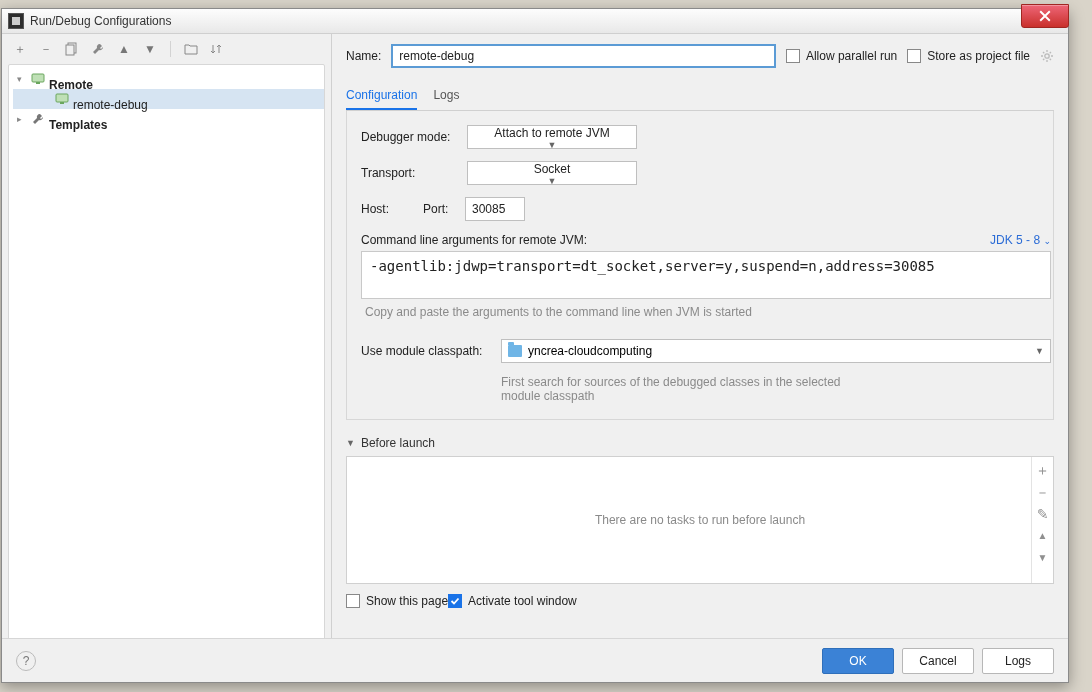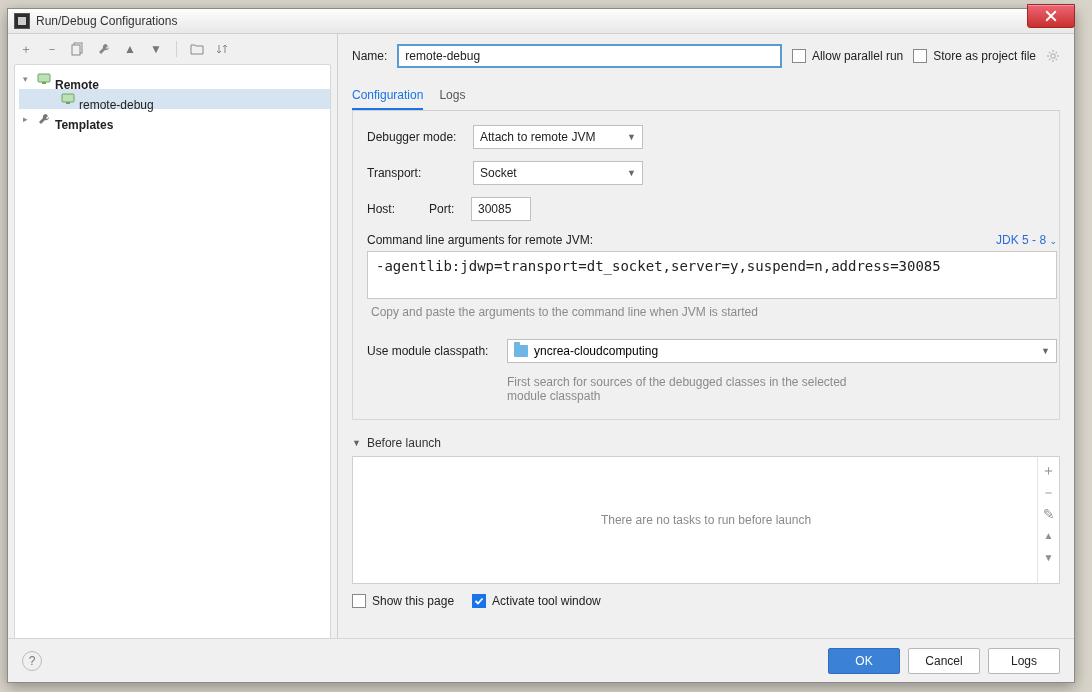--- a/index.html
+++ b/index.html
@@ -1,18 +1,18 @@
 <!DOCTYPE html>
 <html><head>
 <meta charset="utf-8">
 <style>
 * { box-sizing: border-box; margin: 0; padding: 0; font-family: "Segoe UI", Tahoma, sans-serif; font-size: 12px; }
 html, body { width: 1092px; height: 692px; background: #d9d4c9; overflow: hidden; }
 
-.window { position: absolute; left: 7px; top: 8px; width: 1068px; height: 675px; background: #f0f0f0; border: 1px solid #8a8a8a; box-shadow: 0 4px 14px rgba(0,0,0,.35); }
+.window { position: absolute; left: 1px; top: 8px; width: 1068px; height: 675px; background: #f0f0f0; border: 1px solid #8a8a8a; box-shadow: 0 4px 14px rgba(0,0,0,.35); }
 .titlebar { height: 25px; background: linear-gradient(#fdfdfd,#e8e8e8); border-bottom: 1px solid #cfcfcf; display:flex; align-items:center; padding:0 6px; position:relative;}
 .titlebar .app-icon { width:16px; height:16px; background:#2d2d2d; border:1px solid #555; margin-right:6px; position:relative;}
 .titlebar .app-icon::after{content:"";position:absolute;left:3px;top:3px;width:8px;height:8px;background:#ccc;}
 .titlebar .title { color:#333; }
 .close-btn { position:absolute; right:-1px; top:-5px; width:48px; height:24px; background:linear-gradient(#e67, #c9302c); border:1px solid #a02622; border-radius:0 0 3px 3px; display:flex; align-items:center; justify-content:center; color:#fff; font-size:14px; box-shadow:inset 0 1px 0 rgba(255,255,255,.3);}
 .close-btn svg{width:12px;height:12px;}
 
 .body { position:absolute; left:0; top:25px; right:0; bottom:0; display:flex; }
 
 
@@ -41,38 +41,38 @@
 .chk .box.checked svg{width:10px;height:10px;}
 .gear-muted{color:#aaa;}
 
 .tabs { display:flex; gap:16px; border-bottom:1px solid #d0d0d0; margin-top:4px;}
 .tab { padding:6px 0; color:#555; cursor:pointer; border-bottom:2px solid transparent;}
 .tab.active{ color:#1a73e8; border-bottom-color:#1a73e8; }
 
 .config-panel { border:1px solid #d7d7d7; border-top:none; padding:14px 2px 16px 14px; background:#f0f0f0;}
 .frow { display:flex; align-items:center; gap:10px; margin-bottom:12px; }
 .frow .flabel { width:96px; color:#222;}
-.select { display:flex; align-items:center; justify-content:space-between; padding:0 6px; width:160px; cursor:pointer;}
+.select { display:flex; align-items:center; justify-content:space-between; padding:0 6px; width:160px; cursor:pointer;flex-direction:column;}
 .select .arrow{font-size:9px;color:#666;}
 .jdk-link{color:#2b6cd6;cursor:pointer; margin-left:auto; font-size:12px;}
 .cmd-box{border:1px solid #c9c9c9;background:#fff;padding:6px 8px;font-family:Consolas,monospace;font-size:14px;color:#222;min-height:48px;}
 .hint{color:#8a8a8a;margin:6px 0 0 4px;}
 .module-select{flex:1;display:flex;align-items:center;gap:6px;border:1px solid #bfbfbf;background:#fff;height:24px;padding:0 6px;cursor:pointer;}
 .module-select .arrow{margin-left:auto;font-size:9px;color:#666;}
 .folder-ic{width:14px;height:12px;background:#6fb5e6;border-radius:1px;position:relative;}
 .folder-ic::before{content:"";position:absolute;left:0;top:-3px;width:6px;height:3px;background:#6fb5e6;border-radius:1px 1px 0 0;}
 
 .before-launch{margin-top:16px;}
 .bl-header{display:flex;align-items:center;gap:6px;color:#333;margin-bottom:6px;}
 .bl-header .tri{font-size:9px;color:#666;}
 .tasks-box{position:relative;border:1px solid #d0d0d0;background:#fff;height:128px;display:flex;align-items:center;justify-content:center;color:#8a8a8a;}
 .tasks-side{position:absolute;right:0;top:0;bottom:0;width:22px;border-left:1px solid #e3e3e3;display:flex;flex-direction:column;align-items:center;justify-content:flex-start;gap:8px;padding-top:6px;color:#909090;}
 .tasks-side .s-btn{cursor:pointer;font-size:14px;line-height:14px;}
 
-.bottom-opts{display:flex;align-items:center;gap:18px;margin-top:10px;}
+.bottom-opts{display:flex;align-items:center;margin-top:10px;}
 
 .footer{position:absolute;left:0;right:0;bottom:0;height:44px;border-top:1px solid #d6d6d6;display:flex;align-items:center;padding:0 14px;background:#f0f0f0;}
 .help{width:20px;height:20px;border:1px solid #bbb;border-radius:50%;display:flex;align-items:center;justify-content:center;color:#777;cursor:pointer;}
 .btns{margin-left:auto;display:flex;gap:8px;}
 .btn{height:26px;min-width:72px;padding:0 14px;border:1px solid #b7b7b7;background:#fff;border-radius:2px;cursor:pointer;display:flex;align-items:center;justify-content:center;color:#222;}
 .btn.primary{background:#3b82d6;border-color:#2f6fba;color:#fff;}
 
 svg{display:block;}
 </style>
 </head>

